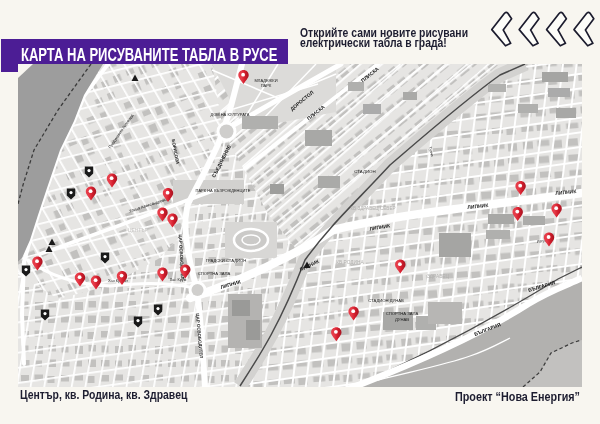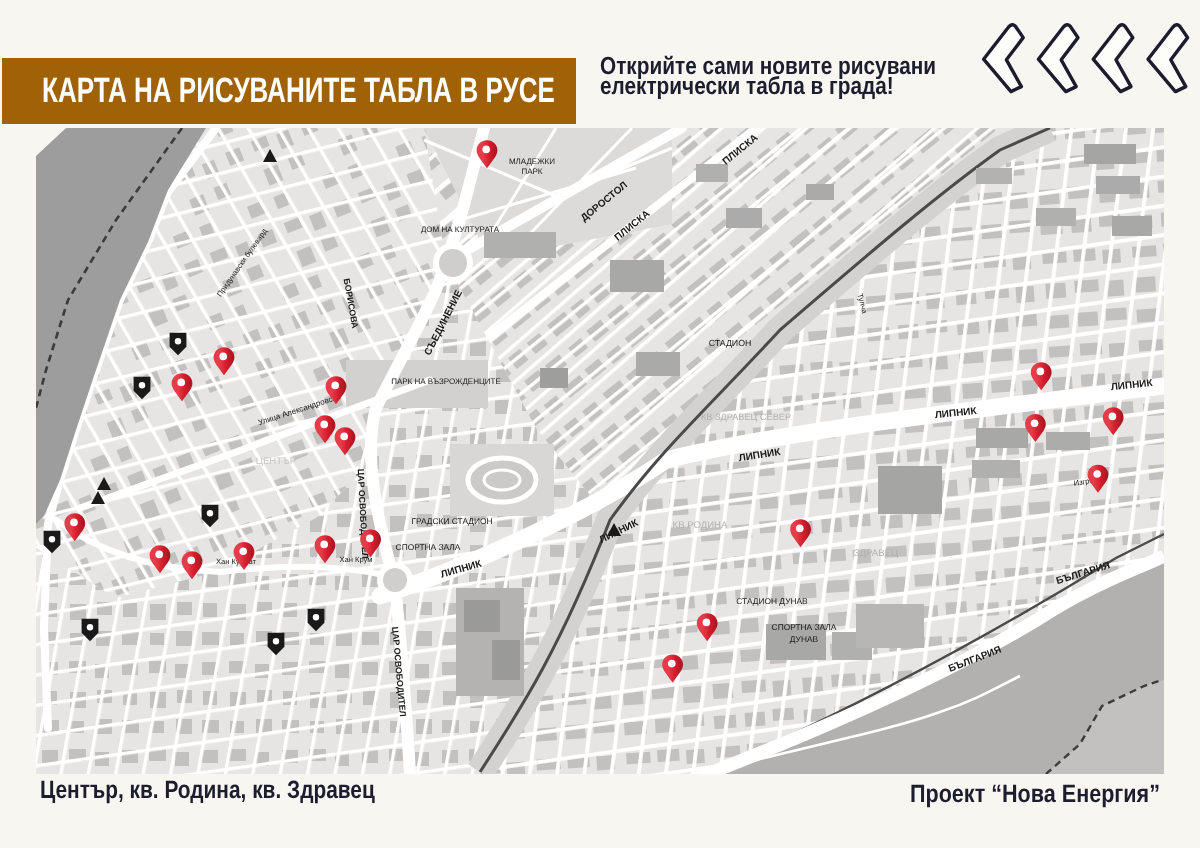--- a/index.html
+++ b/index.html
@@ -1,18 +1,18 @@
 <!DOCTYPE html>
 <html><head>
 <meta charset="utf-8">
 <style>
   html,body{margin:0;padding:0;}
   body{width:600px;height:424px;background:#f8f6f0;position:relative;overflow:hidden;
        font-family:"Liberation Sans",sans-serif;}
-  #banner{position:absolute;left:1px;top:29px;width:286.5px;height:32.5px;background:#a16207;}
+  #banner{position:absolute;left:1px;top:39px;width:286.5px;height:32.5px;background:#4c1d95;}
   #banner span{position:absolute;left:20px;top:6px;display:block;color:#fff;font-weight:bold;
        font-size:17.6px;line-height:20px;white-space:nowrap;transform:scaleX(0.740);transform-origin:0 0;}
   #subtitle{position:absolute;left:300px;top:28px;color:#1d1d30;font-weight:bold;
        font-size:12.3px;line-height:10.2px;transform:scaleX(0.845);transform-origin:0 0;}
   #chev{position:absolute;left:491px;top:11px;}
   #cap-l{position:absolute;left:20px;top:388px;color:#1d1d30;font-weight:bold;font-size:12.5px;
        transform:scaleX(0.835);transform-origin:0 0;white-space:nowrap;}
   #cap-r{position:absolute;left:455px;top:390px;color:#1d1d30;font-weight:bold;font-size:12.5px;
        transform:scaleX(0.863);transform-origin:0 0;white-space:nowrap;}
   #map{position:absolute;left:18px;top:64px;}

